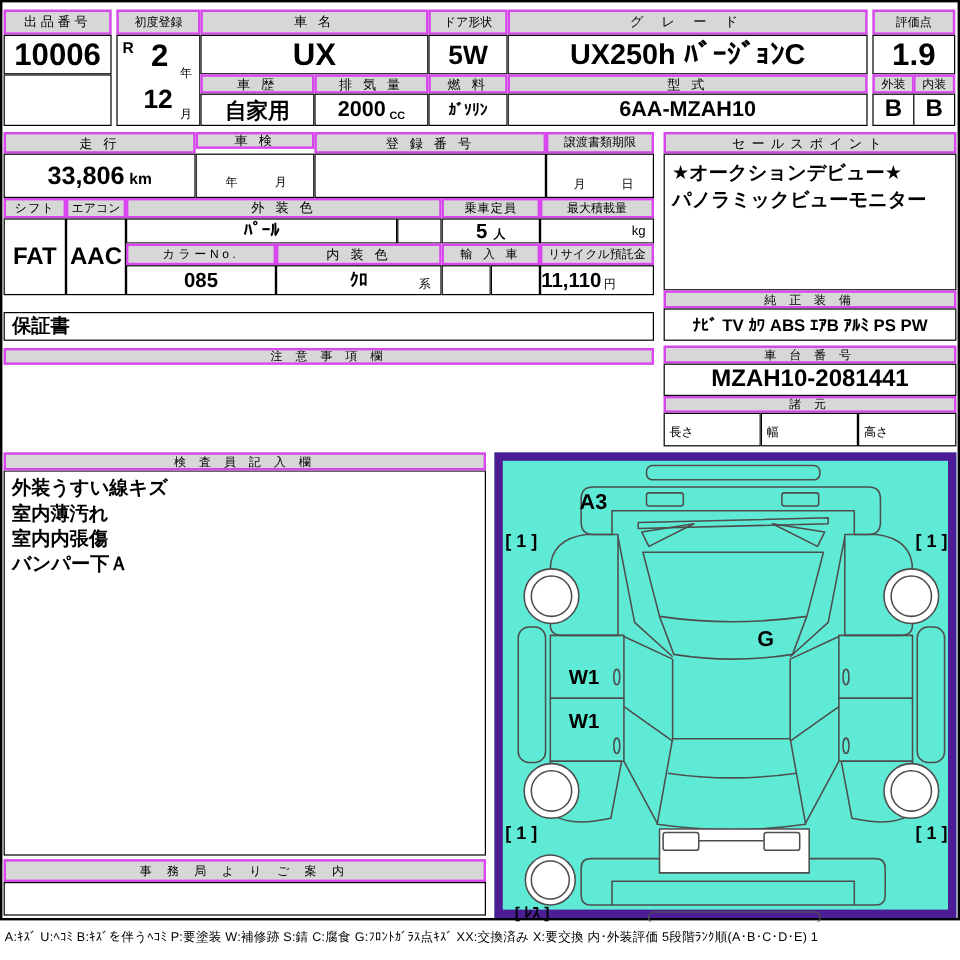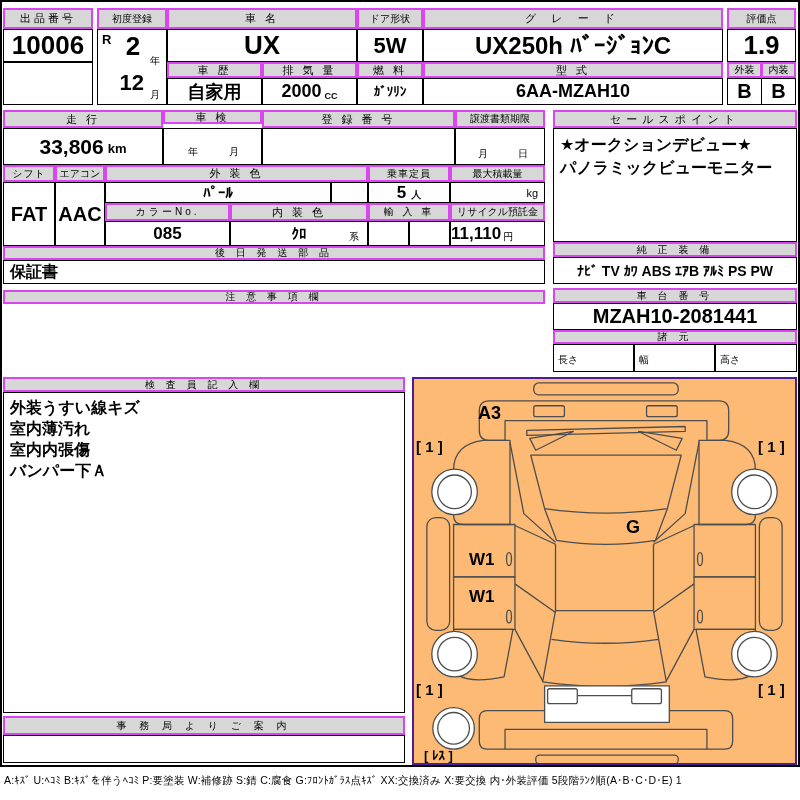--- a/index.html
+++ b/index.html
@@ -9,21 +9,21 @@
   .cell{position:absolute;box-sizing:border-box;background:#fff;}
   .hd{background:#d7d7d7;border:2px solid #d946ef;display:flex;align-items:center;justify-content:center;
       font-size:11px;letter-spacing:3px;white-space:nowrap;overflow:hidden;}
   .hd.s{font-size:10px;letter-spacing:1px;}
   .hd.s0{font-size:10px;letter-spacing:0;}
   .bx{border:1px solid #000;}
   .val{border:1px solid #000;display:flex;align-items:center;justify-content:center;font-weight:bold;white-space:nowrap;}
   .left{justify-content:flex-start;padding-left:6px;}
   .unit{font-weight:bold;}
   .lines{border:1px solid #000;font-weight:bold;padding:4px 6px;line-height:23px;font-size:16px;}
-  .diagram{position:absolute;left:412px;top:377px;width:385px;height:388px;border:2px solid #4c1d95;box-sizing:border-box;background:#fdba74;}
+  .diagram{position:absolute;left:412px;top:377px;width:385px;height:388px;border:7px solid #4c1d95;box-sizing:border-box;background:#5eead4;}
   .mark{position:absolute;font-weight:bold;white-space:nowrap;}
   .legend{position:absolute;left:4px;top:774px;width:794px;font-size:10.5px;white-space:nowrap;letter-spacing:0.2px;}
   svg{display:block;}
 </style>
 </head>
 <body>
 
 <div class="sheet">
   <div class="frame"></div>
 
@@ -123,21 +123,20 @@
     <span>ｸﾛ</span>
     <span style="position:absolute;right:8px;top:8px;font-size:10px;font-weight:normal;">系</span>
   </div>
   <div class="cell bx" style="left:368px;top:221px;width:41px;height:25px;"></div>
   <div class="cell bx" style="left:409px;top:221px;width:41px;height:25px;"></div>
   <div class="cell val" style="left:450px;top:221px;width:95px;height:25px;font-size:17px;gap:2px;justify-content:flex-start;padding-right:5px;">
     <span>11,110</span>
       <span class="unit" style="font-size:10px;margin-top:6px;font-weight:normal;">円</span>
   </div>
 
-  <div class="cell hd s" style="left:3px;top:246px;width:542px;height:14px;letter-spacing:4px;">後 日 発 送 部 品</div>
   <div class="cell val left" style="left:3px;top:260px;width:542px;height:24px;font-size:16px;">保証書</div>
 
   <div class="cell hd" style="left:553px;top:110px;width:244px;height:18px;letter-spacing:5px;">セールスポイント</div>
   <div class="cell lines" style="left:553px;top:128px;width:244px;height:114px;">
     <div>★オークションデビュー★</div>
     <div>パノラミックビューモニター</div>
   </div>
   <div class="cell hd s" style="left:553px;top:242px;width:244px;height:15px;letter-spacing:4px;">純 正 装 備</div>
   <div class="cell val" style="left:553px;top:257px;width:244px;height:27px;font-size:14px;">ﾅﾋﾞ TV ｶﾜ ABS ｴｱB ｱﾙﾐ PS PW</div>
 

